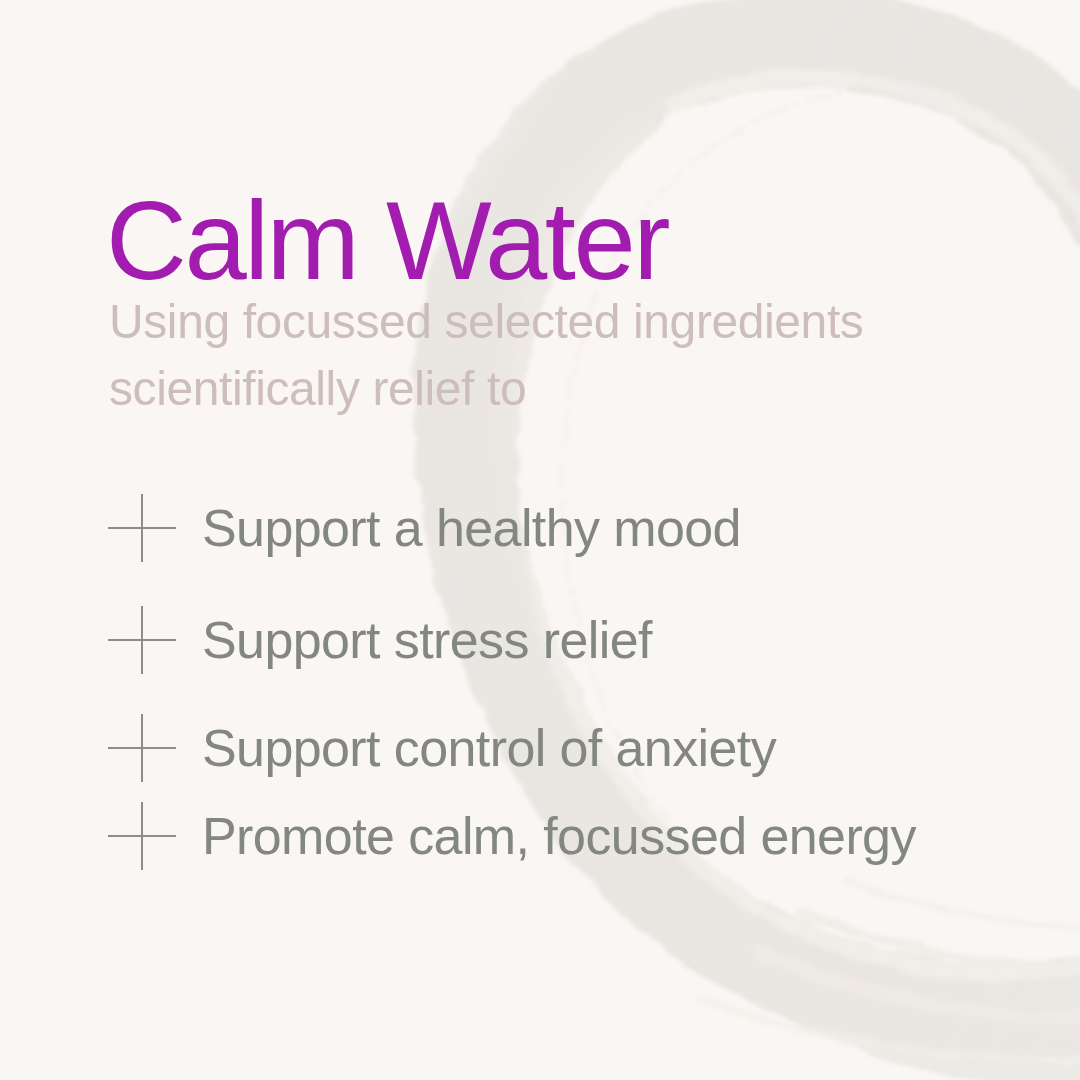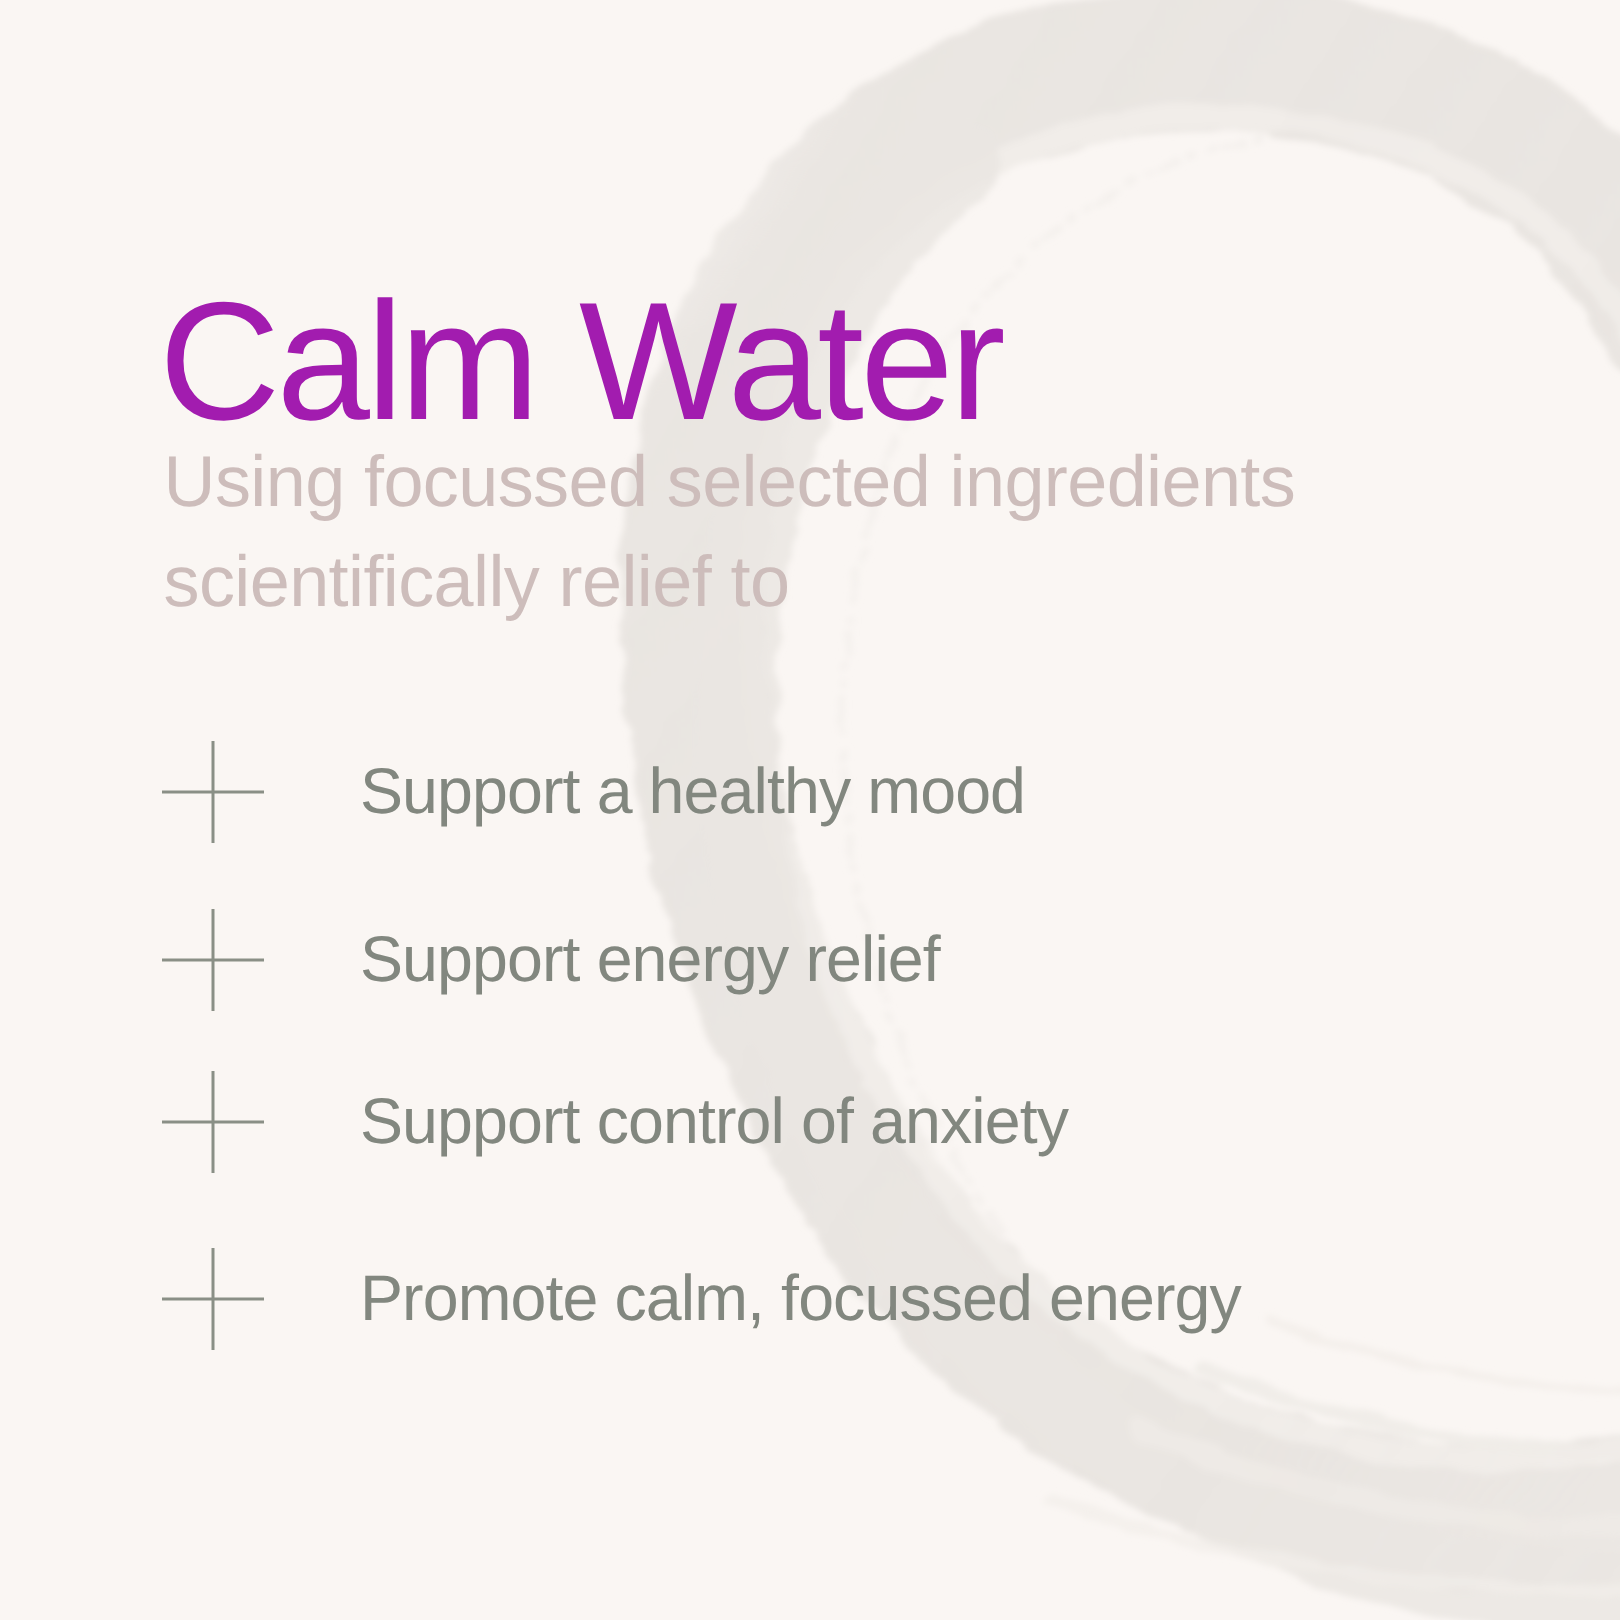--- a/index.html
+++ b/index.html
@@ -73,21 +73,21 @@
   .benefit-row {
     position: absolute;
     left: 108px;
     height: 68px;
     display: flex;
     align-items: center;
   }
   .benefit-row.r0 { top: 494px; }
   .benefit-row.r1 { top: 606px; }
   .benefit-row.r2 { top: 714px; }
-  .benefit-row.r3 { top: 832px; justify-content: space-between; }
+  .benefit-row.r3 { top: 802px; justify-content: space-between; }
 
   .plus-icon {
     position: relative;
     width: 68px;
     height: 68px;
     flex: 0 0 68px;
   }
   .plus-icon::before,
   .plus-icon::after {
     content: "";
@@ -101,22 +101,22 @@
     height: 2px;
   }
   .plus-icon::after {    
     top: 0;
     left: 33px;
     width: 2px;
     height: 68px;
   }
 
   .benefit-label {
-    margin-left: 64px;
-    font-size: 43px;
+    margin-left: 26px;
+    font-size: 52px;
     line-height: 68px;
     letter-spacing: -0.6px;
     font-weight: 400;
     color: #82877f;
     white-space: nowrap;
   }
 </style>
 </head>
 <body>
 
@@ -202,21 +202,21 @@
 
     <div class="benefits">
 
       <div class="benefit-row r0">
         <span class="plus-icon"></span>
         <span class="benefit-label">Support a healthy mood</span>
       </div>
 
       <div class="benefit-row r1">
         <span class="plus-icon"></span>
-        <span class="benefit-label">Support energy relief</span>
+        <span class="benefit-label">Support stress relief</span>
       </div>
 
       <div class="benefit-row r2">
         <span class="plus-icon"></span>
         <span class="benefit-label">Support control of anxiety</span>
       </div>
 
       <div class="benefit-row r3">
         <span class="plus-icon"></span>
         <span class="benefit-label">Promote calm, focussed energy</span>

